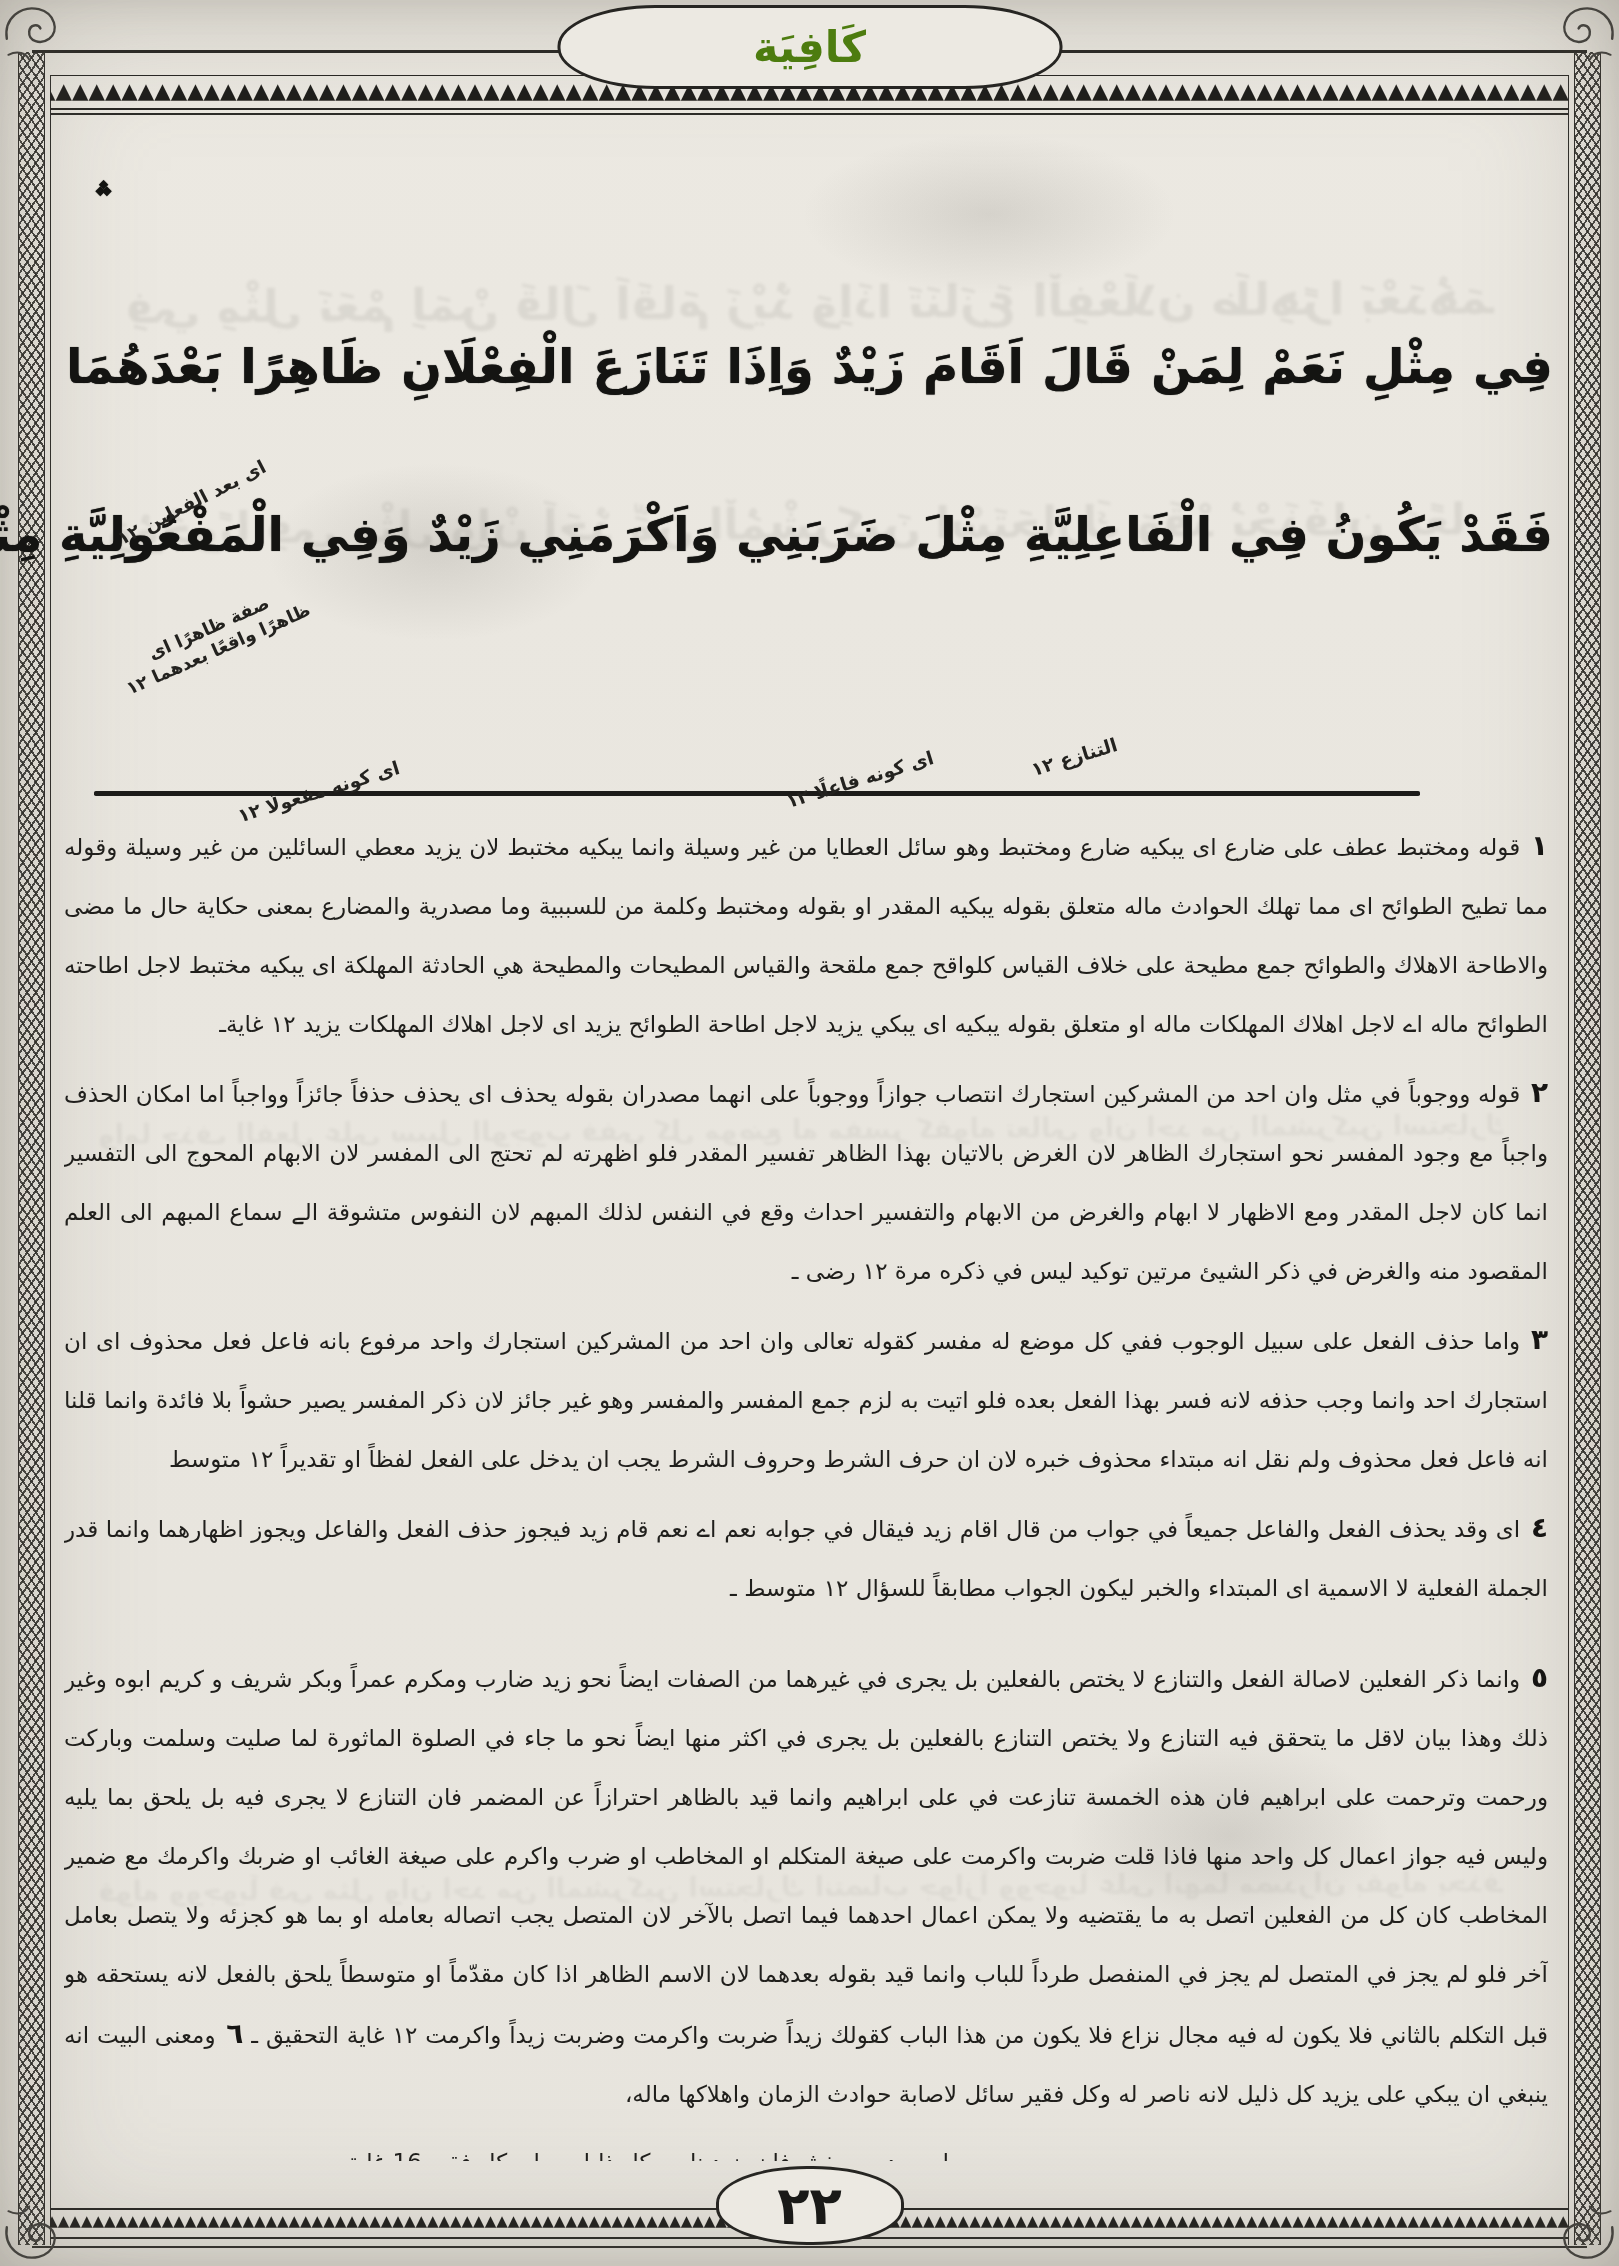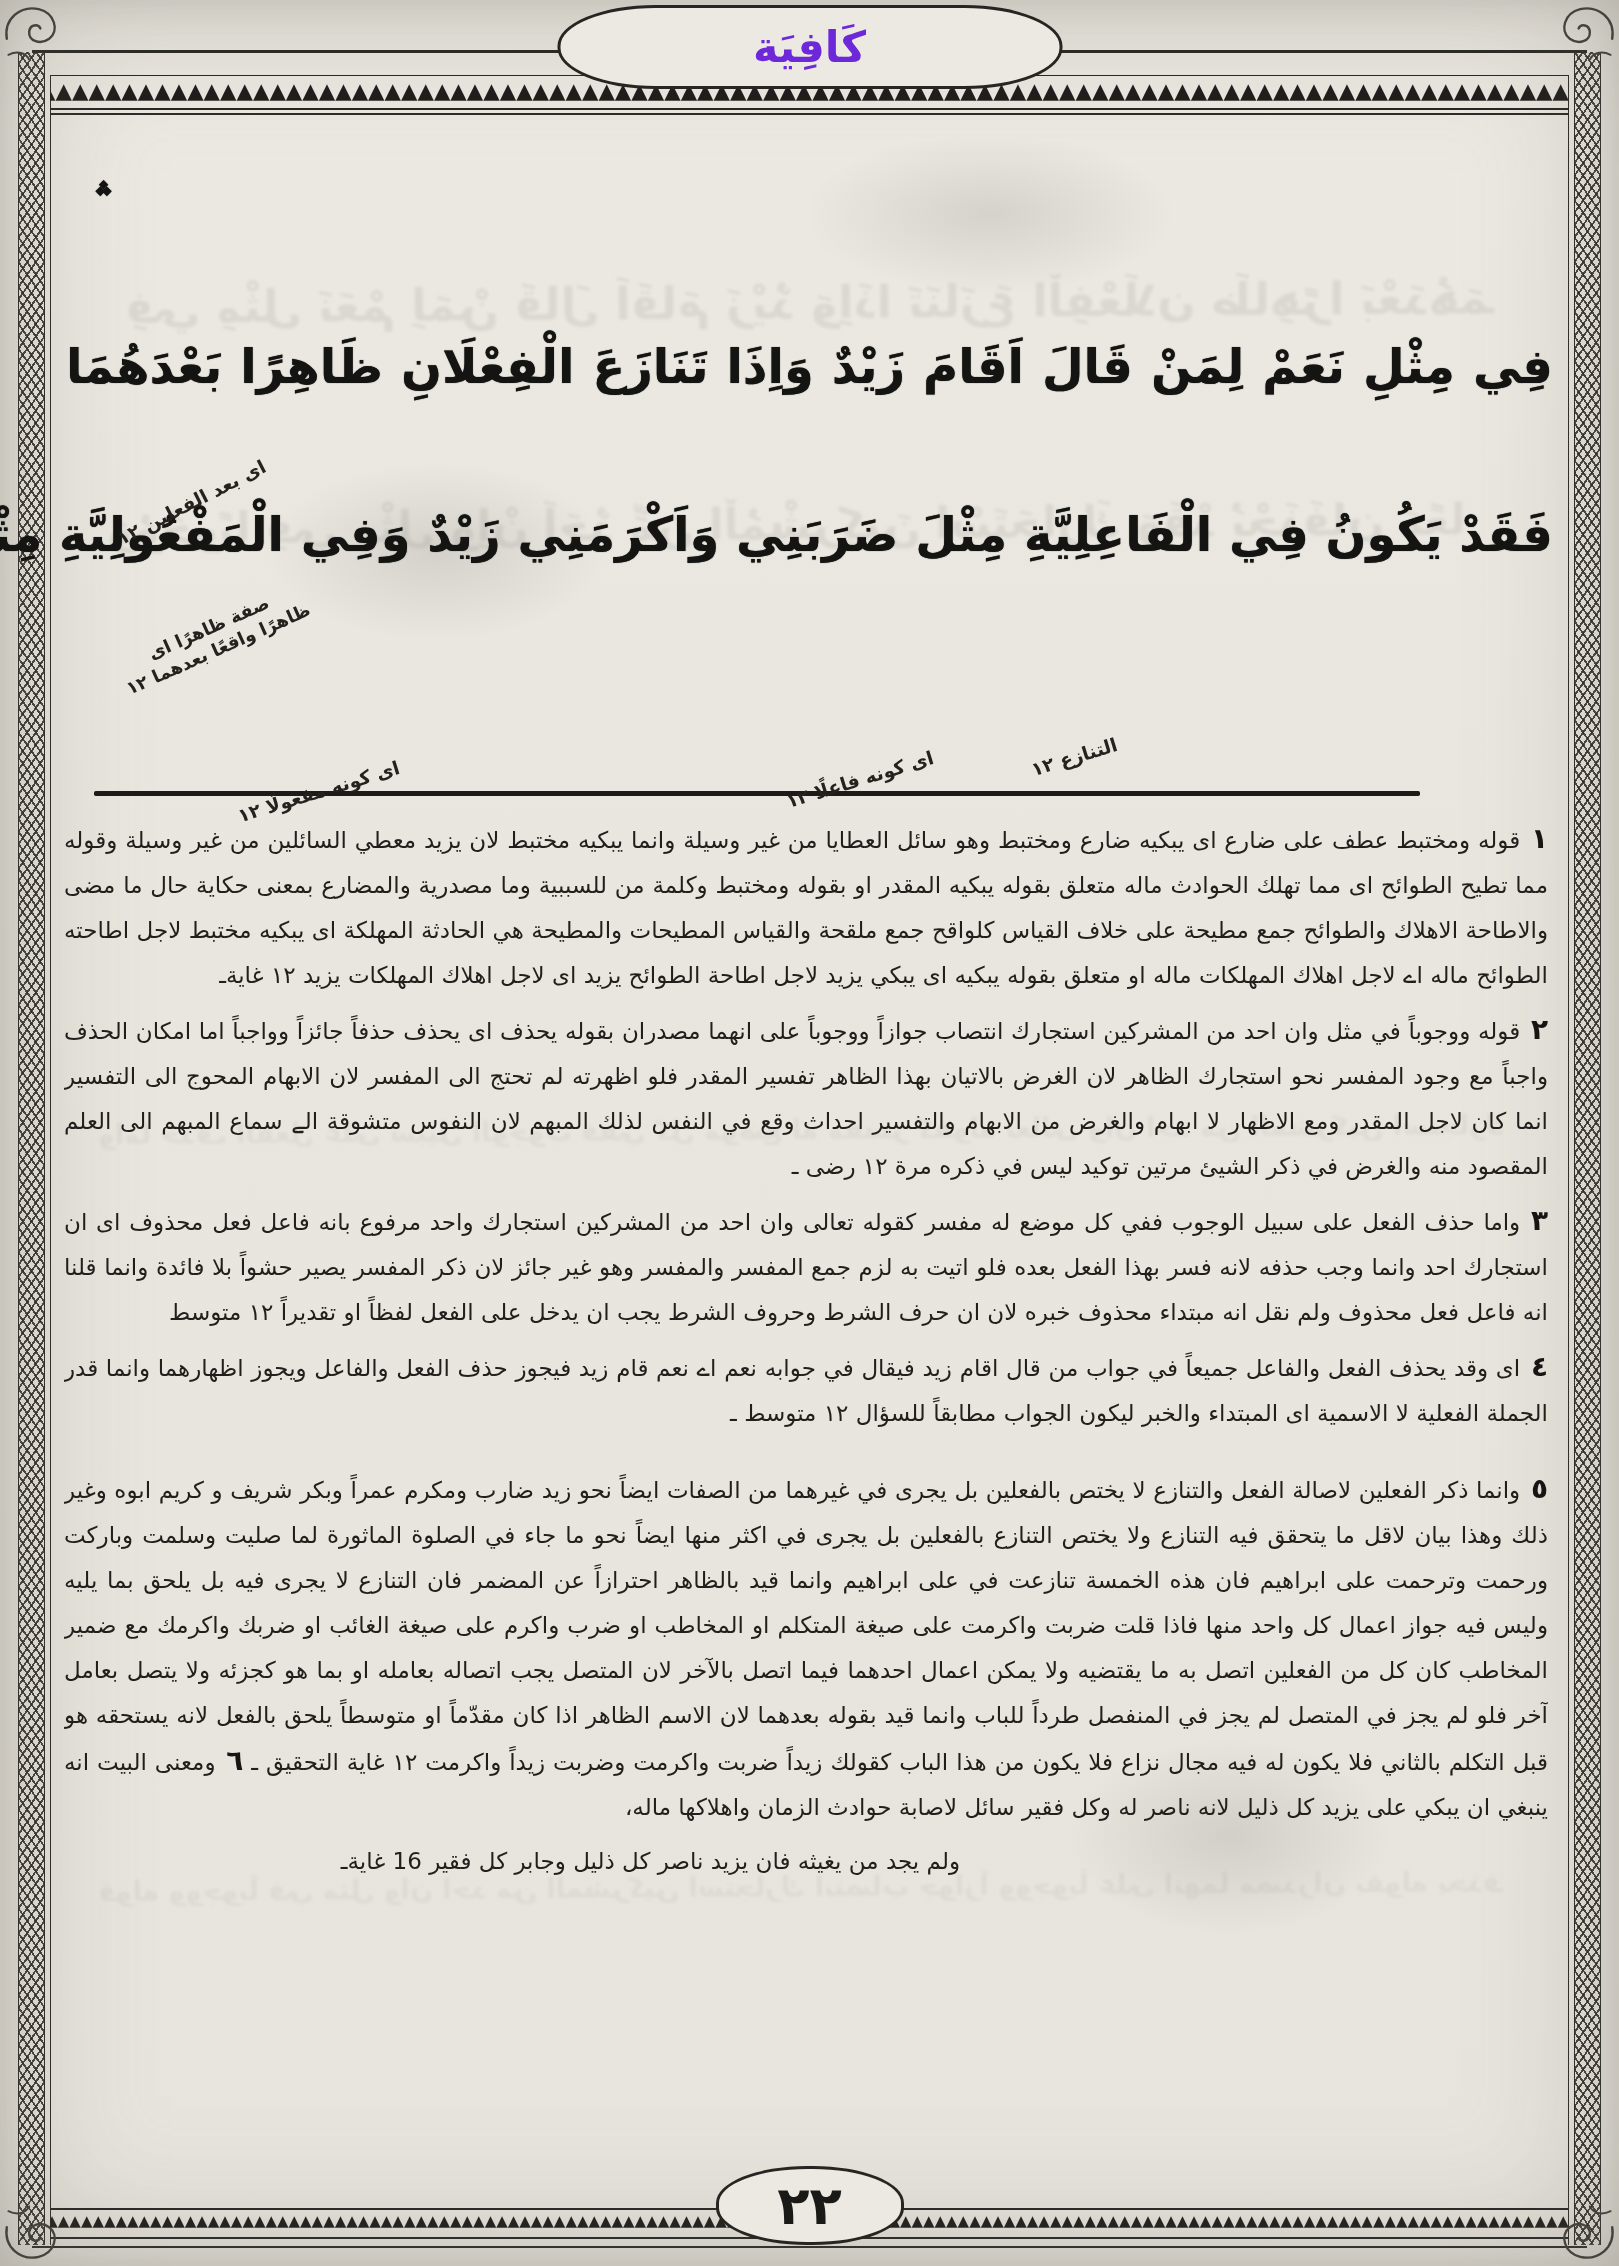--- a/index.html
+++ b/index.html
@@ -45,21 +45,21 @@
   .bottom-band{position:absolute;bottom:27px;left:50px;right:50px;height:27px;
     border-top:2.7px solid #262522;border-bottom:2.7px solid #262522;
     overflow:hidden;text-align:center;color:#1d1c1a;
     font-size:15px;line-height:23px;white-space:nowrap;}
   .bottom-rule{position:absolute;bottom:18px;left:32px;right:32px;height:1.8px;background:#2b2a27;}
 
   .cartouche{position:absolute;top:5.3px;left:50%;transform:translateX(-50%);
     width:499px;height:78px;background:#ece9e2;
     border:3.1px solid #262522;border-radius:98px/41px;
     display:flex;align-items:center;justify-content:center;z-index:4;}
-  .cartouche .title{font-size:43px;font-weight:bold;color:#6d28d9;}
+  .cartouche .title{font-size:43px;font-weight:bold;color:#4d7c0f;}
 
   .corner{position:absolute;width:64px;height:64px;z-index:5;}
   .corner svg{display:block;}
   .corner.tl{top:1.8px;left:1.8px;}
   .corner.tr{top:1.8px;right:1.8px;transform:scaleX(-1);}
   .corner.bl{bottom:1.8px;left:1.8px;transform:scaleY(-1);}
   .corner.br{bottom:1.8px;right:1.8px;transform:scale(-1,-1);}
 
   
   .matn{position:absolute;top:114px;left:66px;right:66px;z-index:2;}
@@ -73,21 +73,21 @@
   .gloss{position:absolute;font-size:18.7px;font-weight:bold;color:#23221f;
     transform:rotate(-22deg);transform-origin:right top;z-index:3;white-space:nowrap;}
   .gloss.two-line{white-space:normal;text-align:center;line-height:23px;}
 
   .divider{position:absolute;top:791px;left:94px;width:1326px;height:4.5px;
     background:#1c1b19;border-radius:1.8px;z-index:2;}
 
   
   .commentary{position:absolute;top:816px;left:64px;right:71px;bottom:105px;
     overflow:hidden;direction:rtl;text-align:justify;
-    font-size:23px;line-height:45px;color:#201f1c;z-index:2;}
+    font-size:23px;line-height:59px;color:#201f1c;z-index:2;}
   .commentary p{margin:0 0 9px 0;}
   .commentary p.pre-gap{margin-top:30px;}
   .pnum{font-weight:bold;font-size:28px;padding-left:10.7px;color:#161513;}
   .final-line{direction:rtl;text-align:right;padding-right:588px;margin-top:1.8px;}
 
   
   .page-lens{position:absolute;bottom:21.4px;left:50%;transform:translateX(-50%);
     width:182px;height:73px;background:#ece9e2;border:3.1px solid #262522;
     border-radius:91px/37px;display:flex;align-items:center;justify-content:center;z-index:6;}
   .page-lens .num{font-size:53px;font-weight:bold;color:#191917;}

